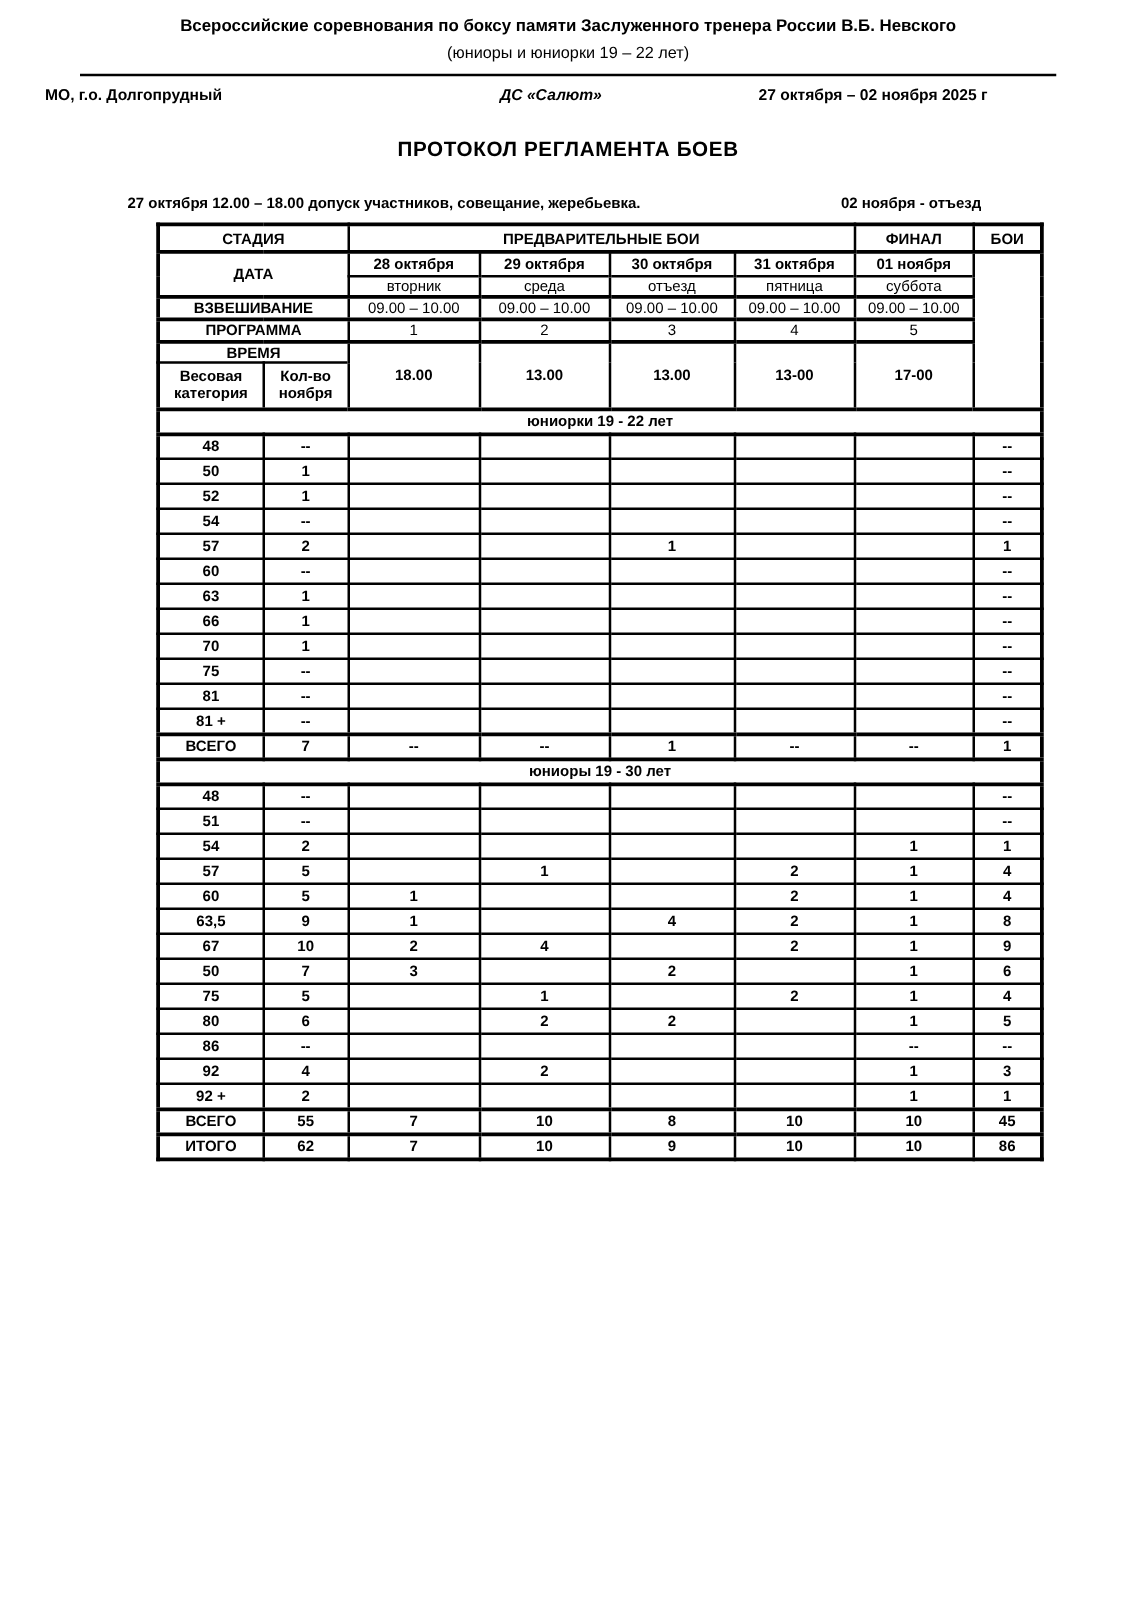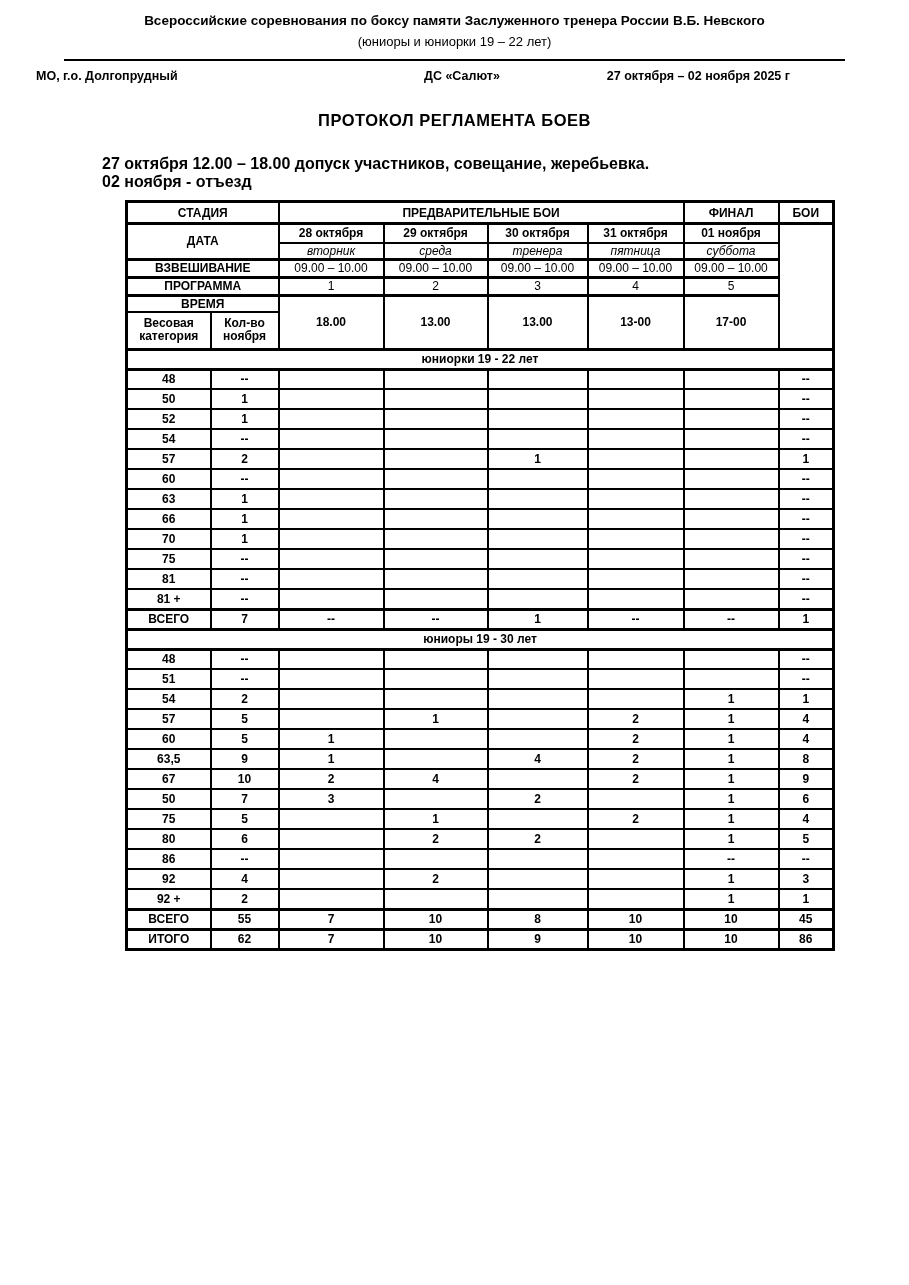--- a/index.html
+++ b/index.html
@@ -16,52 +16,52 @@
   .title-main { font-weight: bold; font-size: 13.5px; line-height: 17px; }
   .title-sub  { font-weight: normal; font-size: 13px; line-height: 16px; margin-top: 5px; }
 
   .rule { border-bottom: 2px solid #000; margin: 9px 64px 0 64px; }
 
   .info-row {
     display: flex; justify-content: space-between; align-items: baseline;
     margin: 8px 119px 0 36px;
     font-weight: bold; font-size: 12.5px;
   }
-  .info-row .mid { position: absolute; left: 424px; }
+  .info-row .mid { position: absolute; left: 400px; font-style: italic; }
   .info-wrap { position: relative; }
 
   .doc-title {
     text-align: center; font-weight: bold; font-size: 16.5px;
     margin-top: 28px; letter-spacing: 0.5px;
   }
 
   .note-row {
     display: flex; justify-content: space-between;
     margin: 25px 124px 0 102px;
-    font-weight: bold; font-size: 16px; flex-direction: column;
+    font-weight: bold; font-size: 12px;
   }
 
   table.protocol {
     border-collapse: collapse; table-layout: fixed;
     width: 707px; margin: 9px 0 0 125px;
     border: 3px solid #000;
   }
   .protocol td {
     border: 2px solid #000;
     text-align: center; vertical-align: middle;
     font-size: 12px; font-weight: bold;
     padding: 0 2px; overflow: hidden;
   }
   .protocol td.reg { font-weight: normal; }
   .b3 { border-bottom-width: 3px !important; }
   .b1 { border-bottom-width: 1px !important; }
 
   tr.r1 td { height: 22px; }
   tr.r2 td { height: 19px; }
-  tr.r3 td { height: 15px; font-style: italic; }
+  tr.r3 td { height: 15px; }
   tr.r4 td { height: 18px; }
   tr.r5 td { height: 18px; }
   tr.r6 td { height: 17px; }
   tr.r7 td { height: 37px; font-size: 12px; line-height: 13px; }
 
   tr.section-row td { height: 20px; border-top-width: 3px; border-bottom-width: 3px; }
   tr.data-row td { height: 20px; }
   tr.total-row td { height: 20px; border-top-width: 3px; }
   tr.grand-total-row td { height: 20px; border-top-width: 3px; }
 </style>
@@ -115,21 +115,21 @@
       <td class="b1">28 октября</td>
       <td class="b1">29 октября</td>
       <td class="b1">30 октября</td>
       <td class="b1">31 октября</td>
       <td class="b1">01 ноября</td>
       <td rowspan="6" class="b3"></td>
     </tr>
     <tr class="r3">
       <td class="b3 reg">вторник</td>
       <td class="b3 reg">среда</td>
-      <td class="b3 reg">тренера</td>
+      <td class="b3 reg">отъезд</td>
       <td class="b3 reg">пятница</td>
       <td class="b3 reg">суббота</td>
     </tr>
     <tr class="r4">
       <td colspan="2" class="b3">ВЗВЕШИВАНИЕ</td>
       <td class="b3 reg">09.00 – 10.00</td>
       <td class="b3 reg">09.00 – 10.00</td>
       <td class="b3 reg">09.00 – 10.00</td>
       <td class="b3 reg">09.00 – 10.00</td>
       <td class="b3 reg">09.00 – 10.00</td>

